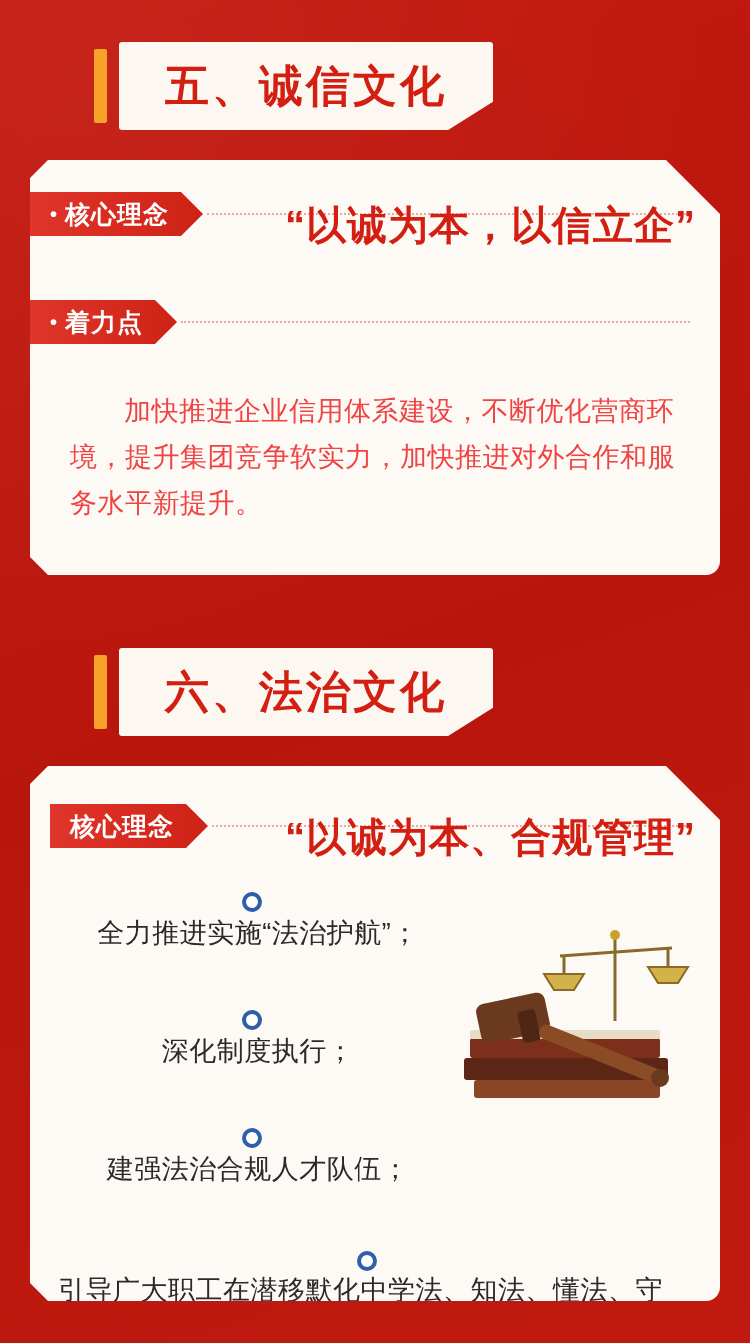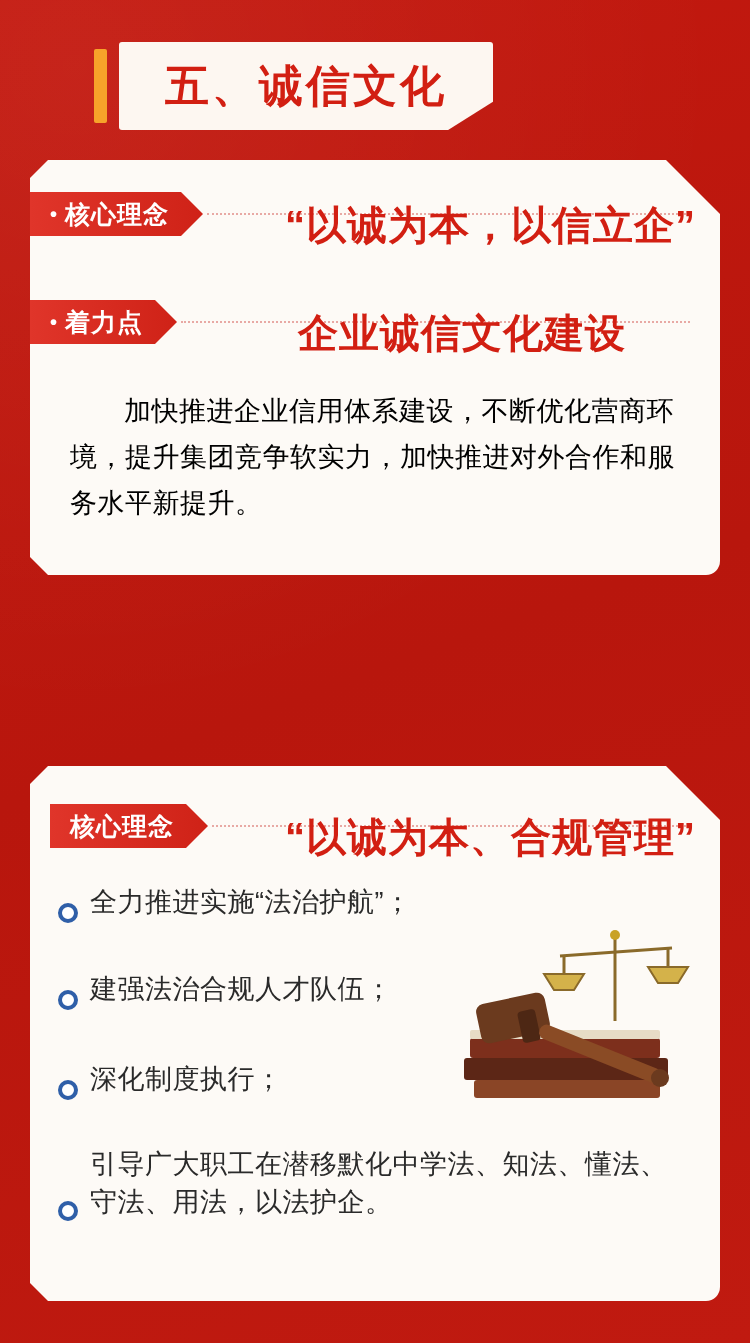--- a/index.html
+++ b/index.html
@@ -110,38 +110,39 @@
     color: #d21f12;
     font-size: 40px;
     font-weight: bold;
     letter-spacing: 1px;
     white-space: nowrap;
   }
 
   
   .para {
     position: absolute;
-    color: #000000;
+    color: #ef4444;
     font-size: 27px;
     line-height: 46px;
     text-indent: 54px;
     letter-spacing: 0.5px;
   }
 
   
   .blist {
     position: absolute;
   }
   .bitem {
     display: flex;
-    align-items: flex-end;
+    align-items: center;
     color: #2a2a2a;
     font-size: 27px;
     line-height: 42px;
     letter-spacing: 0.5px;
+    flex-direction: column;
   }
   .bdot {
     flex: 0 0 auto;
     width: 20px;
     height: 20px;
     border-radius: 50%;
     background: #ffffff;
     border: 4px solid #2f5fa8;
     margin: 11px 12px 0 0;
     box-sizing: border-box;
@@ -181,25 +182,30 @@
     </div>
     <div class="row-value" style="left:255px; top:38px;">“以诚为本，以信立企”</div>
 
     <div class="row-label" style="left:0px; top:140px; width:660px;">
       <div class="pennant">
         <span class="bullet">•</span>
         <span>着力点</span>
       </div>
       <div class="dotline"></div>
     </div>
-    <div class="row-value" style="left:268px; top:146px;">企业诚信文化建设</div>
 
     <div class="para" style="left:40px; top:228px; width:615px;">加快推进企业信用体系建设，不断优化营商环境，提升集团竞争软实力，加快推进对外合作和服务水平新提升。</div>
   </div>
 
+  <div class="title-banner" style="left:94px; top:648px;">
+    <div class="title-bar"></div>
+    <div class="title-plate">
+      <span class="title-text">六、法治文化</span>
+    </div>
+  </div>
 
   <div class="card cut-tr" style="left:30px; top:766px; width:690px; height:535px;">
 
     <div class="row-label" style="left:20px; top:38px; width:640px;">
       <div class="pennant">
         <span>核心理念</span>
       </div>
       <div class="dotline"></div>
     </div>
     <div class="row-value" style="left:255px; top:44px;">“以诚为本、合规管理”</div>
@@ -229,28 +235,28 @@
         <rect x="80" y="96" width="130" height="15" rx="7" fill="#8a4b25" transform="rotate(22 80 103)"></rect>
         <circle cx="200" cy="152" r="9" fill="#6b3a1e"></circle>
       </svg>
     </div>
 
     <div class="blist" style="left:28px; top:115px; width:640px;">
       <div class="bitem" style="margin-bottom:45px; width:400px;">
         <span class="bdot"></span>
         <span class="btext">全力推进实施“法治护航”；</span>
       </div>
+      <div class="bitem" style="margin-bottom:45px; width:400px;">
+        <span class="bdot"></span>
+        <span class="btext">深化制度执行；</span>
+      </div>
       <div class="bitem" style="margin-bottom:48px; width:400px;">
         <span class="bdot"></span>
         <span class="btext">建强法治合规人才队伍；</span>
       </div>
-      <div class="bitem" style="margin-bottom:45px; width:400px;">
-        <span class="bdot"></span>
-        <span class="btext">深化制度执行；</span>
-      </div>
       <div class="bitem" style="width:630px; line-height:38px;">
         <span class="bdot" style="margin-top:13px;"></span>
         <span class="btext">引导广大职工在潜移默化中学法、知法、懂法、守法、用法，以法护企。</span>
       </div>
     </div>
   </div>
 
 </div>
 
 </body></html>

